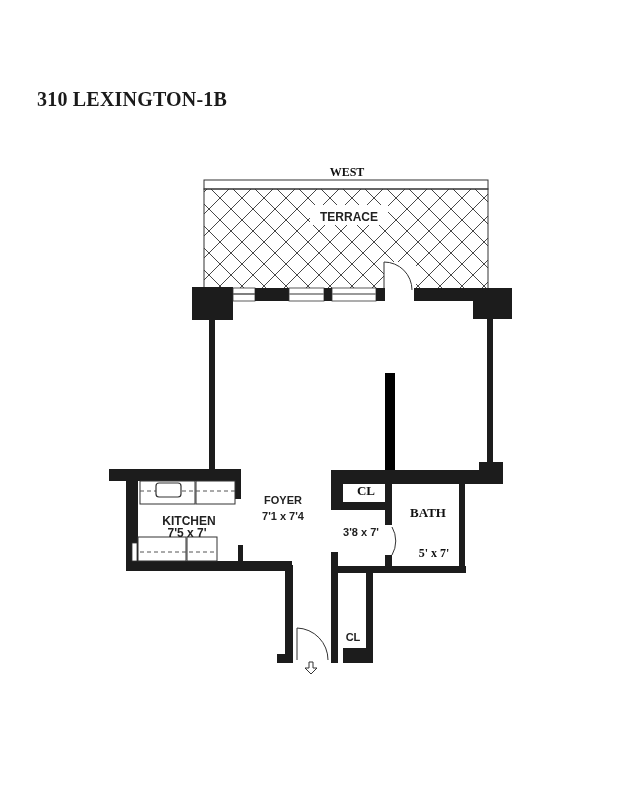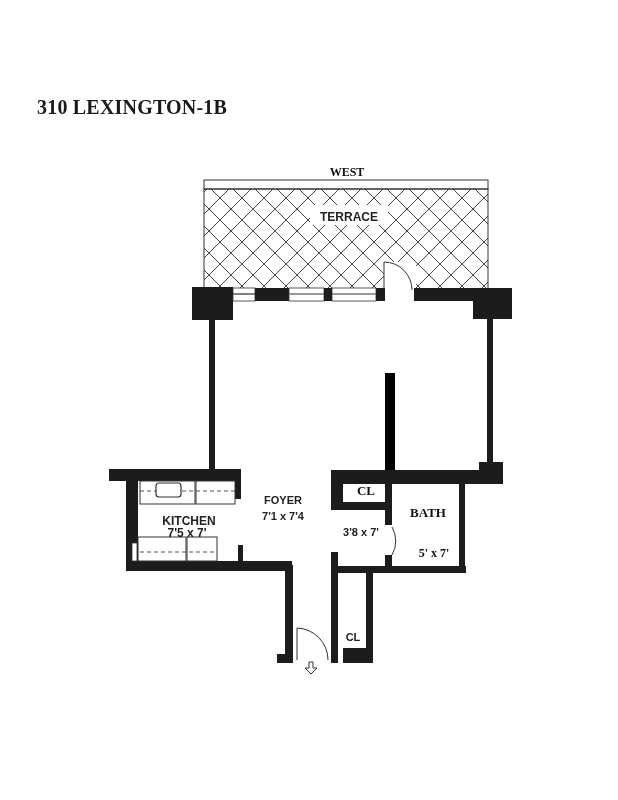--- a/index.html
+++ b/index.html
@@ -1,17 +1,17 @@
 <!DOCTYPE html>
 <html><head>
 <meta charset="utf-8">
 <style>
   html, body { margin: 0; padding: 0; background: #ffffff; }
   body { width: 618px; height: 800px; position: relative; overflow: hidden; font-family: "Liberation Sans", sans-serif; }
-  .title { position: absolute; left: 37px; top: 96px; font-family: "Liberation Serif", serif; font-weight: bold; font-size: 20px; color: #1a1a1a; letter-spacing: 0.2px; }
+  .title { position: absolute; left: 37px; top: 88px; font-family: "Liberation Serif", serif; font-weight: bold; font-size: 20px; color: #1a1a1a; letter-spacing: 0.2px; }
   svg.plan { position: absolute; left: 0; top: 0; }
   .lbl { font-family: "Liberation Sans", sans-serif; font-weight: bold; fill: #222; }
   .lbl-serif { font-family: "Liberation Serif", serif; font-weight: bold; fill: #111; }
 </style>
 </head>
 <body>
 
 <div class="title">310 LEXINGTON-1B</div>
 
 <svg class="plan" width="618" height="800" viewBox="0 0 618 800">

